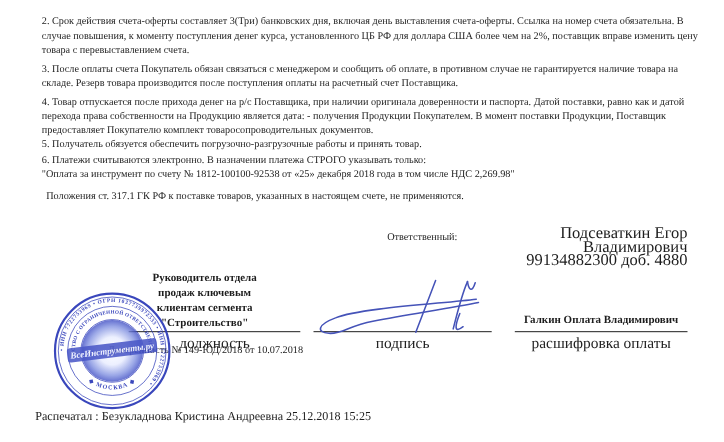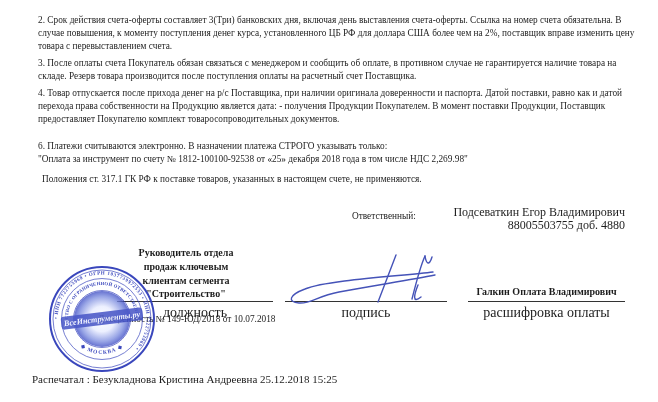--- a/index.html
+++ b/index.html
@@ -18,21 +18,21 @@
     left: 38px;
     width: 604px;
     font-size: 9.3px;
     line-height: 13.2px;
     color: #1d1d1d;
   }
   .note { left: 42px; }
   .resp-label { position: absolute; left: 352px; top: 211px; font-size: 9.3px; }
   .resp-name {
     position: absolute; left: 420px; top: 206px; width: 205px;
-    font-size: 12px; line-height: 12.5px; text-align: right;
+    font-size: 15px; line-height: 12.5px; text-align: right;
   }
   .job-title {
     position: absolute; left: 105px; top: 246px; width: 162px;
     font-size: 10px; font-weight: bold; text-align: center; line-height: 13.8px;
   }
   .sig-line { position: absolute; top: 301px; height: 0; border-top: 1px solid #333; }
   .line-1 { left: 117px; width: 156px; }
   .line-2 { left: 285px; width: 162px; }
   .line-3 { left: 468px; width: 157px; }
   .caption { position: absolute; top: 305px; font-size: 14px; text-align: center; color: #222; }
@@ -49,28 +49,29 @@
   .stamp-svg { position: absolute; left: 45px; top: 262px; width: 114px; height: 114px; opacity: 0.93; }
 </style>
 </head>
 <body>
 
 <div class="page">
 
   <div class="para" style="top:14px">2. Срок действия счета-оферты составляет 3(Три) банковских дня, включая день выставления счета-оферты. Ссылка на номер счета обязательна. В случае повышения, к моменту поступления денег курса, установленного ЦБ РФ для доллара США более чем на 2%, поставщик вправе изменить цену товара с перевыставлением счета.</div>
   <div class="para" style="top:57px">3. После оплаты счета Покупатель обязан связаться с менеджером и сообщить об оплате, в противном случае не гарантируется наличие товара на складе. Резерв товара производится после поступления оплаты на расчетный счет Поставщика.</div>
   <div class="para" style="top:87px">4. Товар отпускается после прихода денег на р/с Поставщика, при наличии оригинала доверенности и паспорта. Датой поставки, равно как и датой перехода права собственности на Продукцию является дата: - получения Продукции Покупателем. В момент поставки Продукции, Поставщик предоставляет Покупателю комплект товаросопроводительных документов.</div>
+  <div class="para" style="top:126px">5. Получатель обязуется обеспечить погрузочно-разгрузочные работы и принять товар.</div>
   <div class="para" style="top:140px">6. Платежи считываются электронно. В назначении платежа СТРОГО указывать только:</div>
   <div class="para" style="top:153px">"Оплата за инструмент по счету № 1812-100100-92538 от «25» декабря 2018 года в том числе НДС 2,269.98"</div>
   <div class="para note" style="top:173px">Положения ст. 317.1 ГК РФ к поставке товаров, указанных в настоящем счете, не применяются.</div>
 
   <div class="resp-label">Ответственный:</div>
   <div class="resp-name">
     <div>Подсеваткин Егор Владимирович</div>
-    <div>88005503755 доб. 4880</div>
+    <div>99134882300 доб. 4880</div>
   </div>
 
   <div class="job-title">
     <div>Руководитель отдела</div>
     <div>продаж ключевым</div>
     <div>клиентам сегмента</div>
     <div>"Строительство"</div>
   </div>
 
   <div class="attorney">Доверенность № 149-ЮД/2018 от 10.07.2018</div>

